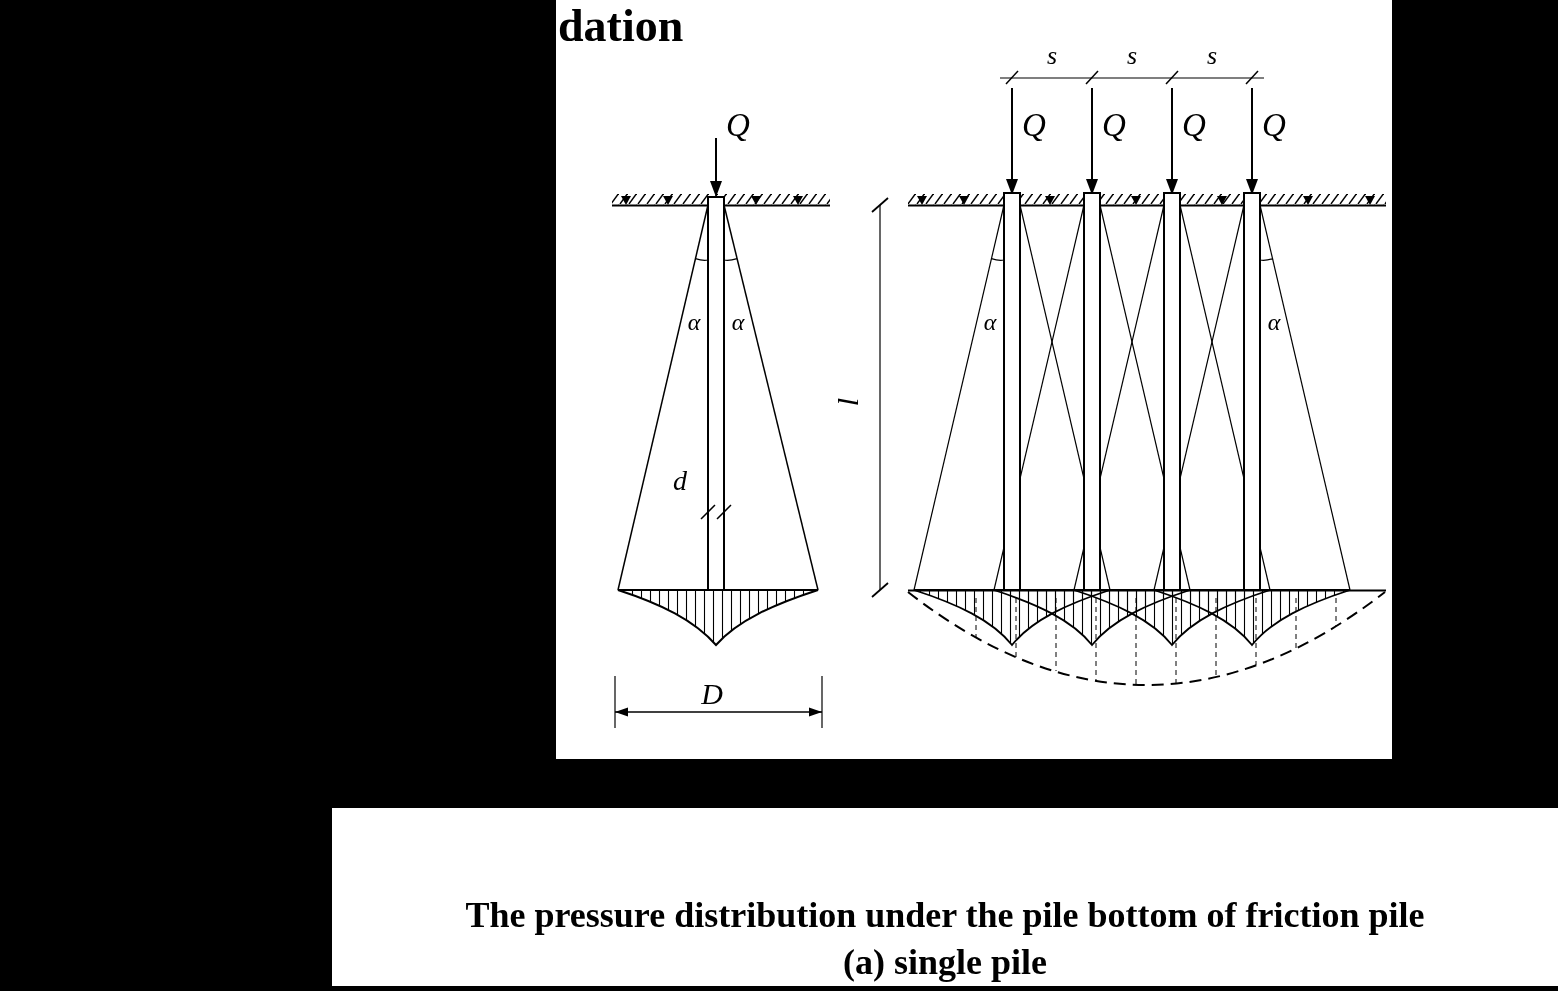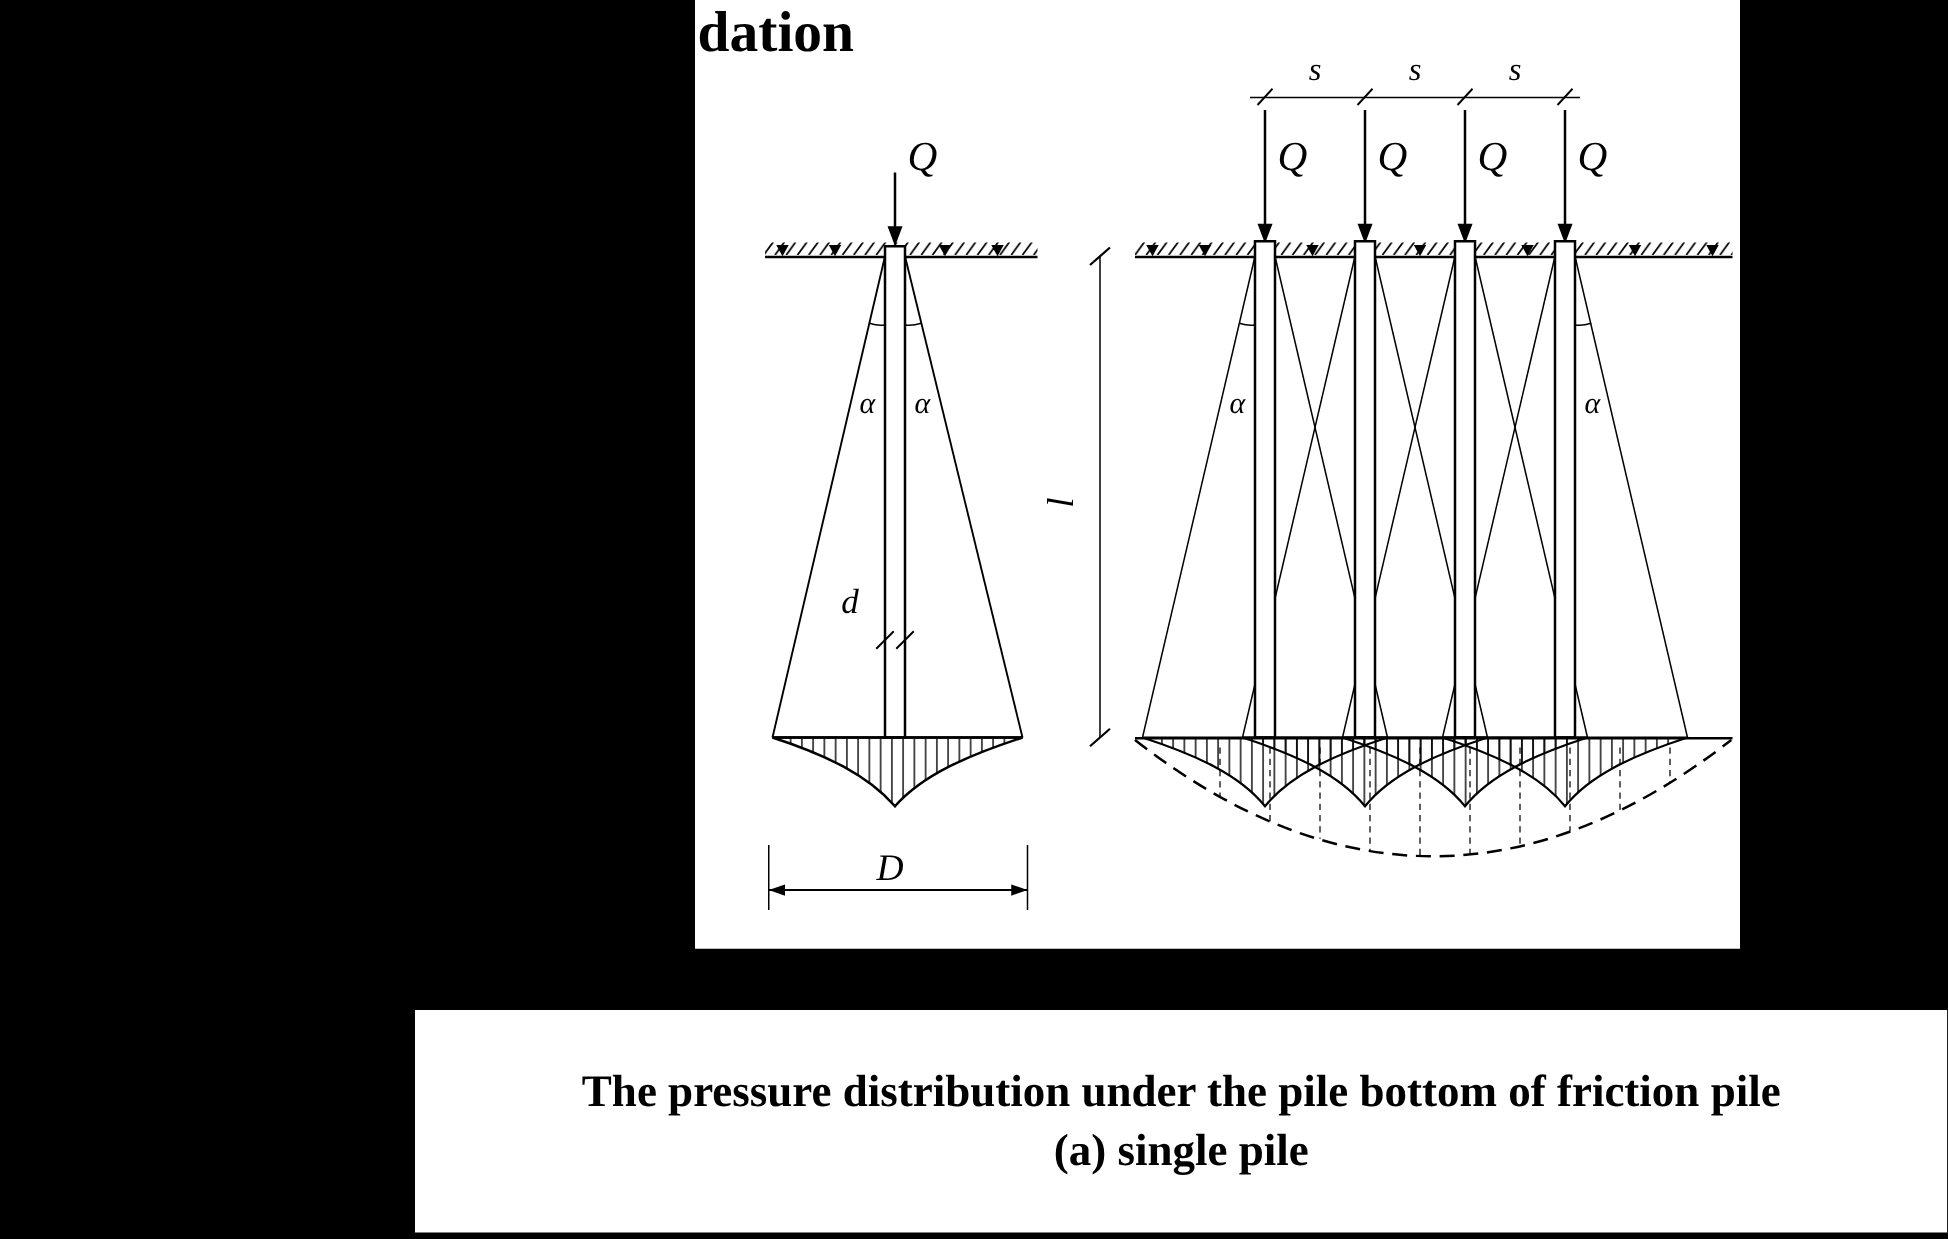--- a/index.html
+++ b/index.html
@@ -15,21 +15,21 @@
   .panel-title {
     position:absolute; left:2px; top:-2px;
     font-family:"Liberation Serif", serif;
     font-weight:bold; font-size:46px; color:#000; line-height:1.2;
     white-space:nowrap;
   }
   .figure-svg { position:absolute; left:0; top:0; }
   .caption-box {
     position:absolute; left:332px; top:808px; width:1226px; height:178px;
     background:#fff; color:#000;
-    display:flex; flex-direction:column; align-items:center; justify-content:center;
+    display:flex; flex-direction:column; align-items:center; justify-content:flex-end;
     font-family:"Liberation Serif", serif; font-weight:bold; font-size:36px;
     line-height:1.3; text-align:center;
   }
   .caption-sub { display:flex; gap:110px; }
   
   .fl { font-family:"Liberation Serif", serif; font-style:italic; fill:#000; }
   .fl-q  { font-size:33px; }
   .fl-a  { font-size:24px; }
   .fl-d  { font-size:28px; }
   .fl-D  { font-size:30px; }

